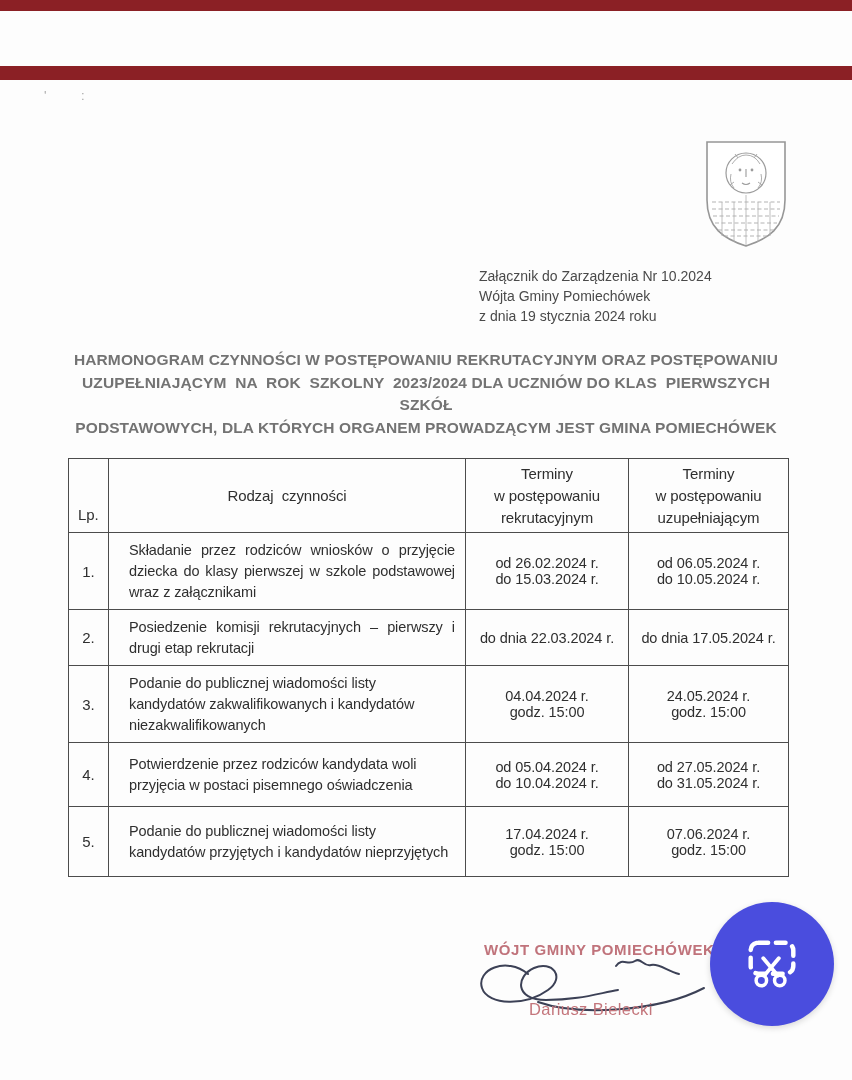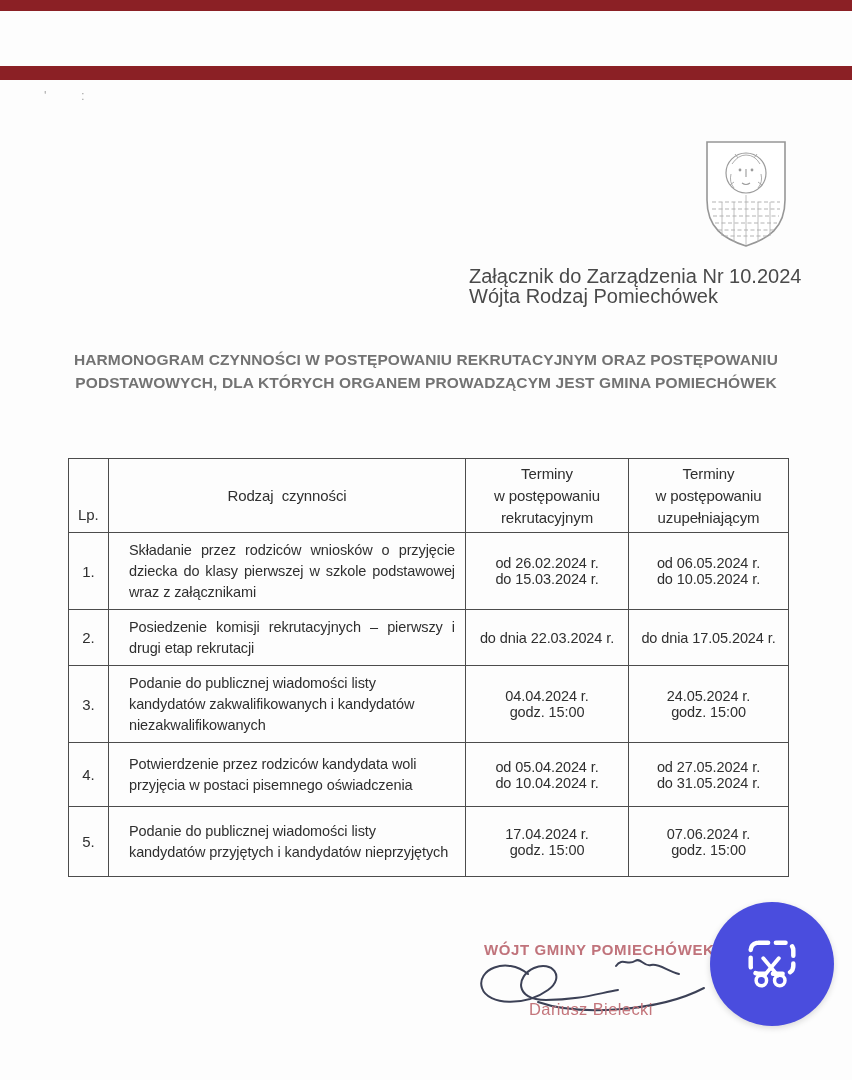--- a/index.html
+++ b/index.html
@@ -13,21 +13,21 @@
   #topbar1{top:0;height:11px;}
   #topbar2{top:66px;height:14px;}
   .artifact{position:absolute;color:#a9a9a9;font-size:13px;line-height:12px;}
   #artifact1{left:44px;top:90px;}
   #artifact2{left:81px;top:90px;}
 
   
   #coat{position:absolute;left:698px;top:138px;width:96px;height:112px;}
 
   
-  .note{position:absolute;left:469px;top:266px;font-size:20px;line-height:20px;color:#4a4a4a;}
+  .note{position:absolute;left:479px;top:266px;font-size:14px;line-height:20px;color:#4a4a4a;}
   .note div{white-space:pre;}
 
   
   .title{position:absolute;left:60px;top:349px;width:732px;text-align:center;
     font-weight:bold;font-size:15.5px;line-height:22.5px;color:#737373;letter-spacing:.1px;}
   .title div{white-space:pre-wrap;}
 
   
   .tblwrap{position:absolute;left:68px;top:458px;}
   table{border-collapse:collapse;table-layout:fixed;width:720px;}
@@ -75,25 +75,27 @@
   <g stroke="#aaaaaa" stroke-width="0.9" stroke-dasharray="4 2.5">
     <path d="M14,64 H82 M14,71 H82 M15,78 H81 M17,85 H79 M20,92 H76 M26,98 H70"></path>
   </g>
   <g stroke="#b0b0b0" stroke-width="0.8">
     <path d="M24,64 v34 M36,64 v40 M48,57 v50 M60,64 v40 M72,64 v34"></path>
   </g>
 </svg>
 
 <div class="note">
   <div>Załącznik do Zarządzenia Nr 10.2024</div>
-  <div>Wójta Rodzaj Pomiechówek</div>
+  <div>Wójta Gminy Pomiechówek</div>
+  <div>z dnia 19 stycznia 2024 roku</div>
 </div>
 
 <div class="title">
   <div>HARMONOGRAM CZYNNOŚCI W POSTĘPOWANIU REKRUTACYJNYM ORAZ POSTĘPOWANIU</div>
+  <div>UZUPEŁNIAJĄCYM  NA  ROK  SZKOLNY  2023/2024 DLA UCZNIÓW DO KLAS  PIERWSZYCH SZKÓŁ</div>
   <div>PODSTAWOWYCH, DLA KTÓRYCH ORGANEM PROWADZĄCYM JEST GMINA POMIECHÓWEK</div>
 </div>
 
 <div class="tblwrap">
 <table>
   <colgroup>
         <col class="c-lp">
         <col class="c-act">
         <col class="c-rek">
         <col class="c-uzu">

